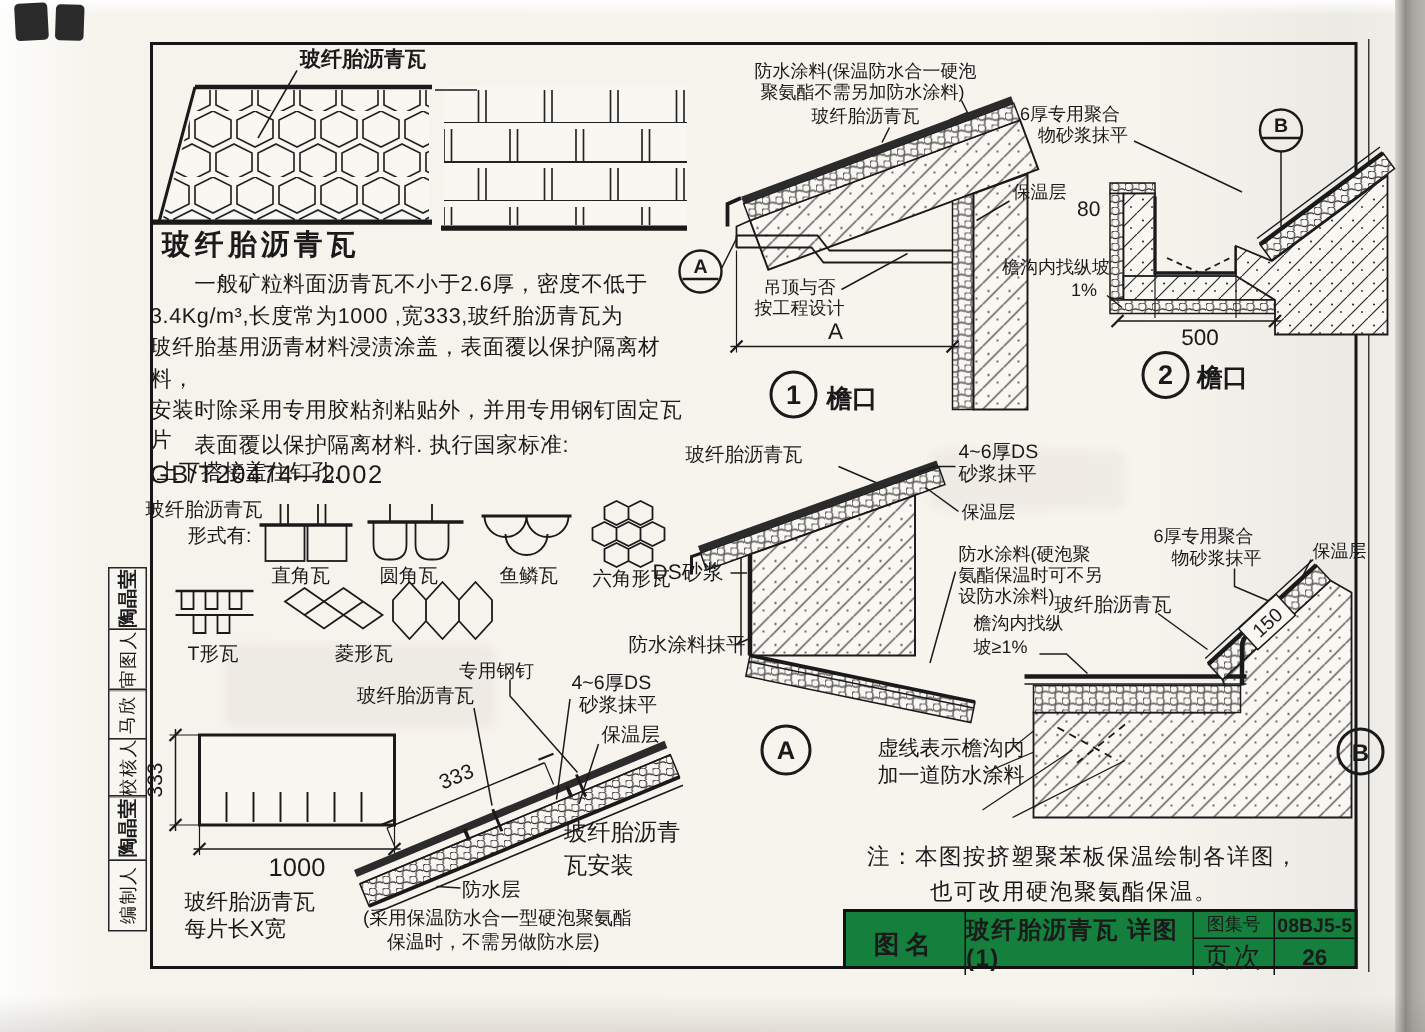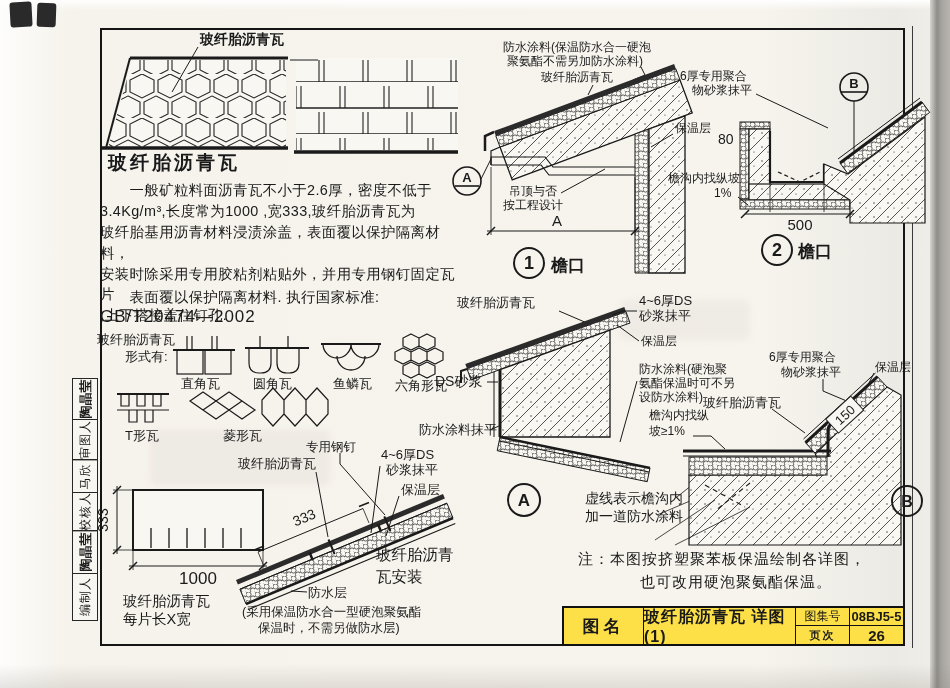--- a/index.html
+++ b/index.html
@@ -16,35 +16,35 @@
   #bottom-edge{left:0;top:664px;width:950px;height:24px;
     background:linear-gradient(rgba(0,0,0,0),rgba(120,115,108,0.18));}
   .corner-mark{background:#2a2a2a;border-radius:3px;}
   #frame{left:100px;top:28px;width:805px;height:618px;border:2.5px solid #151515;box-sizing:border-box;}
   #frame-outer-right{left:912px;top:26px;width:0;height:622px;border-left:1.5px solid #3a3a3a;}
   .ghost{background:rgba(90,85,80,0.05);filter:blur(3px);border-radius:6px;}
   .txt{white-space:pre-line;}
   .heading{font-size:19px;font-weight:bold;letter-spacing:3px;}
   .para{font-size:14.4px;line-height:1.45;letter-spacing:0.4px;}
   .std{font-size:17px;letter-spacing:1px;}
-  .note{font-size:15px;letter-spacing:1px;}
+  .note{font-size:15px;letter-spacing:1px;margin-top:12px;}
   
   .vcell{left:72px;width:26px;border:1.5px solid #262626;box-sizing:border-box;
      display:flex;align-items:center;justify-content:center;background:rgba(250,248,243,0.6);}
   .vcell span{transform:rotate(-90deg);white-space:nowrap;font-size:12px;letter-spacing:1px;}
   .vcell.stamp span{font-weight:bold;font-size:13px;color:#1c1c1c;letter-spacing:0;}
   
   #tblock{left:562px;top:606px;width:343px;height:40px;border:2.2px solid #111;box-sizing:border-box;
-     display:grid;grid-template-columns:80px 152px 54px 1fr;grid-template-rows:1fr 1fr;background:#fde047;}
+     display:grid;grid-template-columns:80px 152px 54px 1fr;grid-template-rows:1fr 1fr;background:#15803d;}
   #tblock .cell{display:flex;align-items:center;justify-content:center;box-sizing:border-box;}
   #tb-name{grid-row:1/3;border-right:1.8px solid #111;font-size:17px;font-weight:bold;letter-spacing:4px;}
   #tb-title{grid-row:1/3;border-right:1.8px solid #111;font-size:16px;font-weight:bold;letter-spacing:1px;}
   #tb-al{border-right:1.8px solid #111;border-bottom:1.5px solid #111;font-size:12px;font-weight:normal;}
   #tb-av{border-bottom:1.5px solid #111;font-size:13px;font-weight:bold;}
-  #tb-pl{border-right:1.8px solid #111;font-size:11px;font-weight:bold;letter-spacing:2px;}
+  #tb-pl{border-right:1.8px solid #111;font-size:18px;font-weight:normal;letter-spacing:2px;}
   #tb-pv{font-size:15px;font-weight:bold;}
   svg{position:absolute;overflow:visible;}
   svg text{font-family:"Liberation Sans",sans-serif;fill:#1a1a1a;}
   .ln{stroke:#1a1a1a;fill:none;}
 </style>
 </head>
 <body>
 
 <div id="paper" class="abs"></div>
 <div id="right-edge" class="abs"></div>
@@ -354,21 +354,21 @@
   <text x="4" y="74" font-size="12">檐沟内找纵</text>
   <text x="4" y="90" font-size="12">坡≥1%</text>
   <path class="ln" d="M48,91 L66,91 L80,104" stroke-width="1"></path>
   <g>
     <circle cx="262" cy="156" r="15" fill="none" stroke="#1a1a1a" stroke-width="2"></circle>
     <text x="262" y="162" font-size="16" font-weight="bold" text-anchor="middle">B</text>
   </g>
 </svg>
 
 <div class="abs note" style="left:578px;top:550px;">注：本图按挤塑聚苯板保温绘制各详图，</div>
-<div class="abs note" style="left:640px;top:573px;">也可改用硬泡聚氨酯保温。</div>
+<div class="abs note" style="left:620px;top:573px;">也可改用硬泡聚氨酯保温。</div>
 
 <div id="tblock" class="abs">
   <div class="cell" id="tb-name">图名</div>
   <div class="cell" id="tb-title">玻纤胎沥青瓦 详图(1)</div>
   <div class="cell" id="tb-al">图集号</div>
   <div class="cell" id="tb-av">08BJ5-5</div>
   <div class="cell" id="tb-pl">页次</div>
   <div class="cell" id="tb-pv">26</div>
 </div>
 

